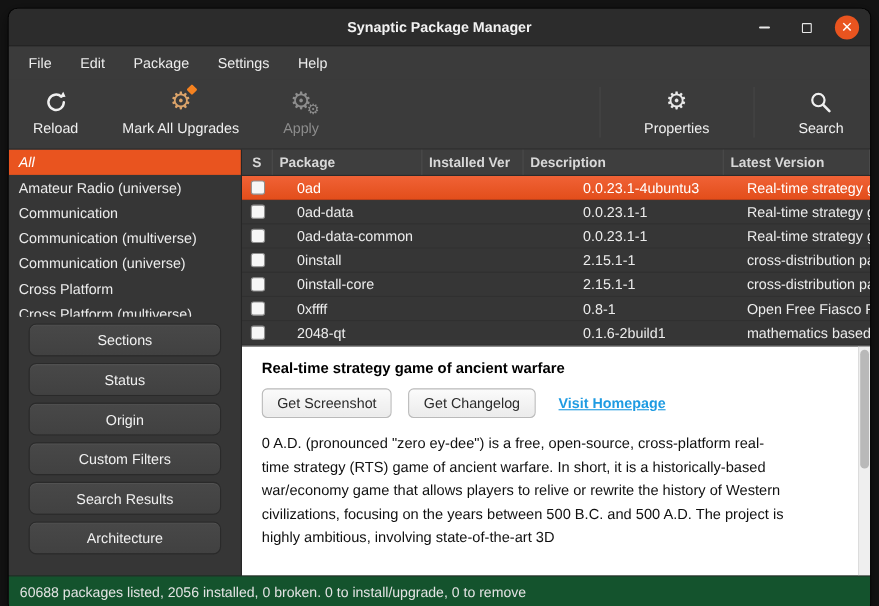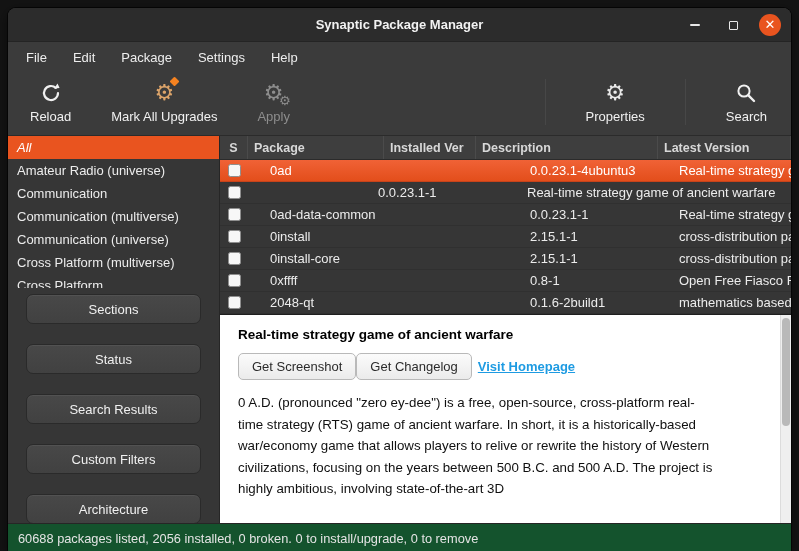--- a/index.html
+++ b/index.html
@@ -33,21 +33,21 @@
   .upgrade-gear{color:#dca46a;}
   .spark{position:absolute;right:-4px;top:-2px;width:7px;height:7px;background:#f58220;transform:rotate(45deg);border-radius:1px;}
   .toolbar-spacer{flex:1;}
   .toolbar-sep{width:1px;height:46px;background:#474747;flex:0 0 auto;}
   
   .content{flex:1;display:flex;min-height:0;background:#363636;}
   .sidebar{width:212px;flex:0 0 auto;border-right:1px solid #262626;display:flex;flex-direction:column;background:#363636;}
   .cat-list{height:152px;overflow:hidden;flex:0 0 auto;}
   .cat-item{height:23px;line-height:23px;padding:0 9px;font-size:13px;color:#ececec;white-space:nowrap;overflow:hidden;}
   .cat-item.selected{background:#e9541f;color:#fff;font-style:italic;}
-  .filter-buttons{padding:6px 18px 0 18px;display:flex;flex-direction:column;gap:20px;}
+  .filter-buttons{padding:6px 18px 0 18px;display:flex;flex-direction:column;gap:6px;}
   .filter-btn{height:30px;border-radius:7px;background:linear-gradient(#484848,#414141);
     border:1px solid #2a2a2a;box-shadow:inset 0 1px 0 rgba(255,255,255,.06);
     color:#f0f0f0;font-size:13px;font-family:inherit;}
   
   .main{flex:1;display:flex;flex-direction:column;min-width:0;}
   .table-header{height:24px;background:#3e3e3e;border-bottom:1px solid #2b2b2b;display:flex;align-items:center;
     font-size:12.5px;font-weight:bold;color:#d8d8d8;flex:0 0 auto;}
   .hcell{padding:0 6px;border-right:1px solid rgba(255,255,255,.07);height:100%;display:flex;align-items:center;
     white-space:nowrap;overflow:hidden;}
   .col-s{width:28px;flex:0 0 auto;justify-content:center;}
@@ -59,21 +59,21 @@
   .pkg-row{height:22px;display:flex;align-items:center;background:#363636;border-bottom:1px solid #303030;
     font-size:13px;color:#ececec;gap:16px;}
   .pkg-row.selected{background:linear-gradient(#f06236,#e34e1b);border-bottom:1px solid #c8431a;color:#fff;}
   .cell{padding:0 6px;white-space:nowrap;overflow:hidden;height:100%;display:flex;align-items:center;}
   .cell.col-s{padding:0;justify-content:center;}
   .checkbox{width:13px;height:13px;background:#f7f7f7;border:1px solid #8f8f8f;border-radius:2.5px;}
   
   .details{flex:1;background:#ffffff;border-top:1px solid #1f1f1f;position:relative;overflow:hidden;
     padding:12px 18px;color:#141414;min-height:0;}
   .detail-title{font-size:13.5px;font-weight:bold;color:#000;margin:0 0 11px 0;}
-  .detail-actions{display:flex;align-items:center;gap:0;margin-bottom:12px;}
+  .detail-actions{display:flex;align-items:center;gap:15px;margin-bottom:12px;}
   .detail-btn{background:linear-gradient(#fbfbfb,#ebebeb);border:1px solid #b9b9b9;border-radius:5px;
     padding:5px 13px;font-size:13px;color:#2b2b2b;font-family:inherit;}
   .homepage-link{color:#1e9be2;font-size:13px;text-decoration:underline;font-weight:bold;margin-left:6px;cursor:pointer;}
   .detail-body{font-size:13.3px;line-height:21.5px;color:#101010;width:478px;margin:0;}
   .detail-scrollbar{position:absolute;right:0;top:0;bottom:0;width:11px;background:#efefef;border-left:1px solid #dcdcdc;}
   .detail-thumb{position:absolute;right:1.5px;top:3px;width:8px;height:108px;background:#b9b9b9;border-radius:4px;}
   
   .statusbar{height:30px;background:#14532d;border-top:1px solid #262626;display:flex;align-items:center;
     padding:0 10px;font-size:12.8px;color:#e4e4e4;flex:0 0 auto;}
 </style>
@@ -168,34 +168,35 @@
           <div class="cat-item selected">All</div>
 
           <div class="cat-item">Amateur Radio (universe)</div>
 
           <div class="cat-item">Communication</div>
 
           <div class="cat-item">Communication (multiverse)</div>
 
           <div class="cat-item">Communication (universe)</div>
 
+          <div class="cat-item">Cross Platform</div>
+
           <div class="cat-item">Cross Platform (multiverse)</div>
-
-          <div class="cat-item">Cross Platform</div>
         </div>
       <div class="filter-buttons">
 
           <button class="filter-btn">Sections</button>
 
           <button class="filter-btn">Status</button>
 
+          <button class="filter-btn">Origin</button>
+
+          <button class="filter-btn">Custom Filters</button>
 
           <button class="filter-btn">Search Results</button>
-
-          <button class="filter-btn">Custom Filters</button>
 
           <button class="filter-btn">Architecture</button>
         </div>
     </div>
 
     <div class="main">
 
       <div class="table-header">
         <div class="hcell col-s">S</div>
         <div class="hcell col-package">Package</div>
@@ -213,20 +214,21 @@
             <div class="cell col-package">0ad</div>
             <div class="cell col-installed"></div>
             <div class="cell col-latest">0.0.23.1-4ubuntu3</div>
             <div class="cell col-desc">Real-time strategy game of ancient warfare</div>
           </div>
 
           <div class="pkg-row">
             <div class="cell col-s">
               <span class="checkbox"></span>
             </div>
+            <div class="cell col-package">0ad-data</div>
             <div class="cell col-installed"></div>
             <div class="cell col-latest">0.0.23.1-1</div>
             <div class="cell col-desc">Real-time strategy game of ancient warfare</div>
           </div>
 
           <div class="pkg-row">
             <div class="cell col-s">
               <span class="checkbox"></span>
             </div>
             <div class="cell col-package">0ad-data-common</div>

